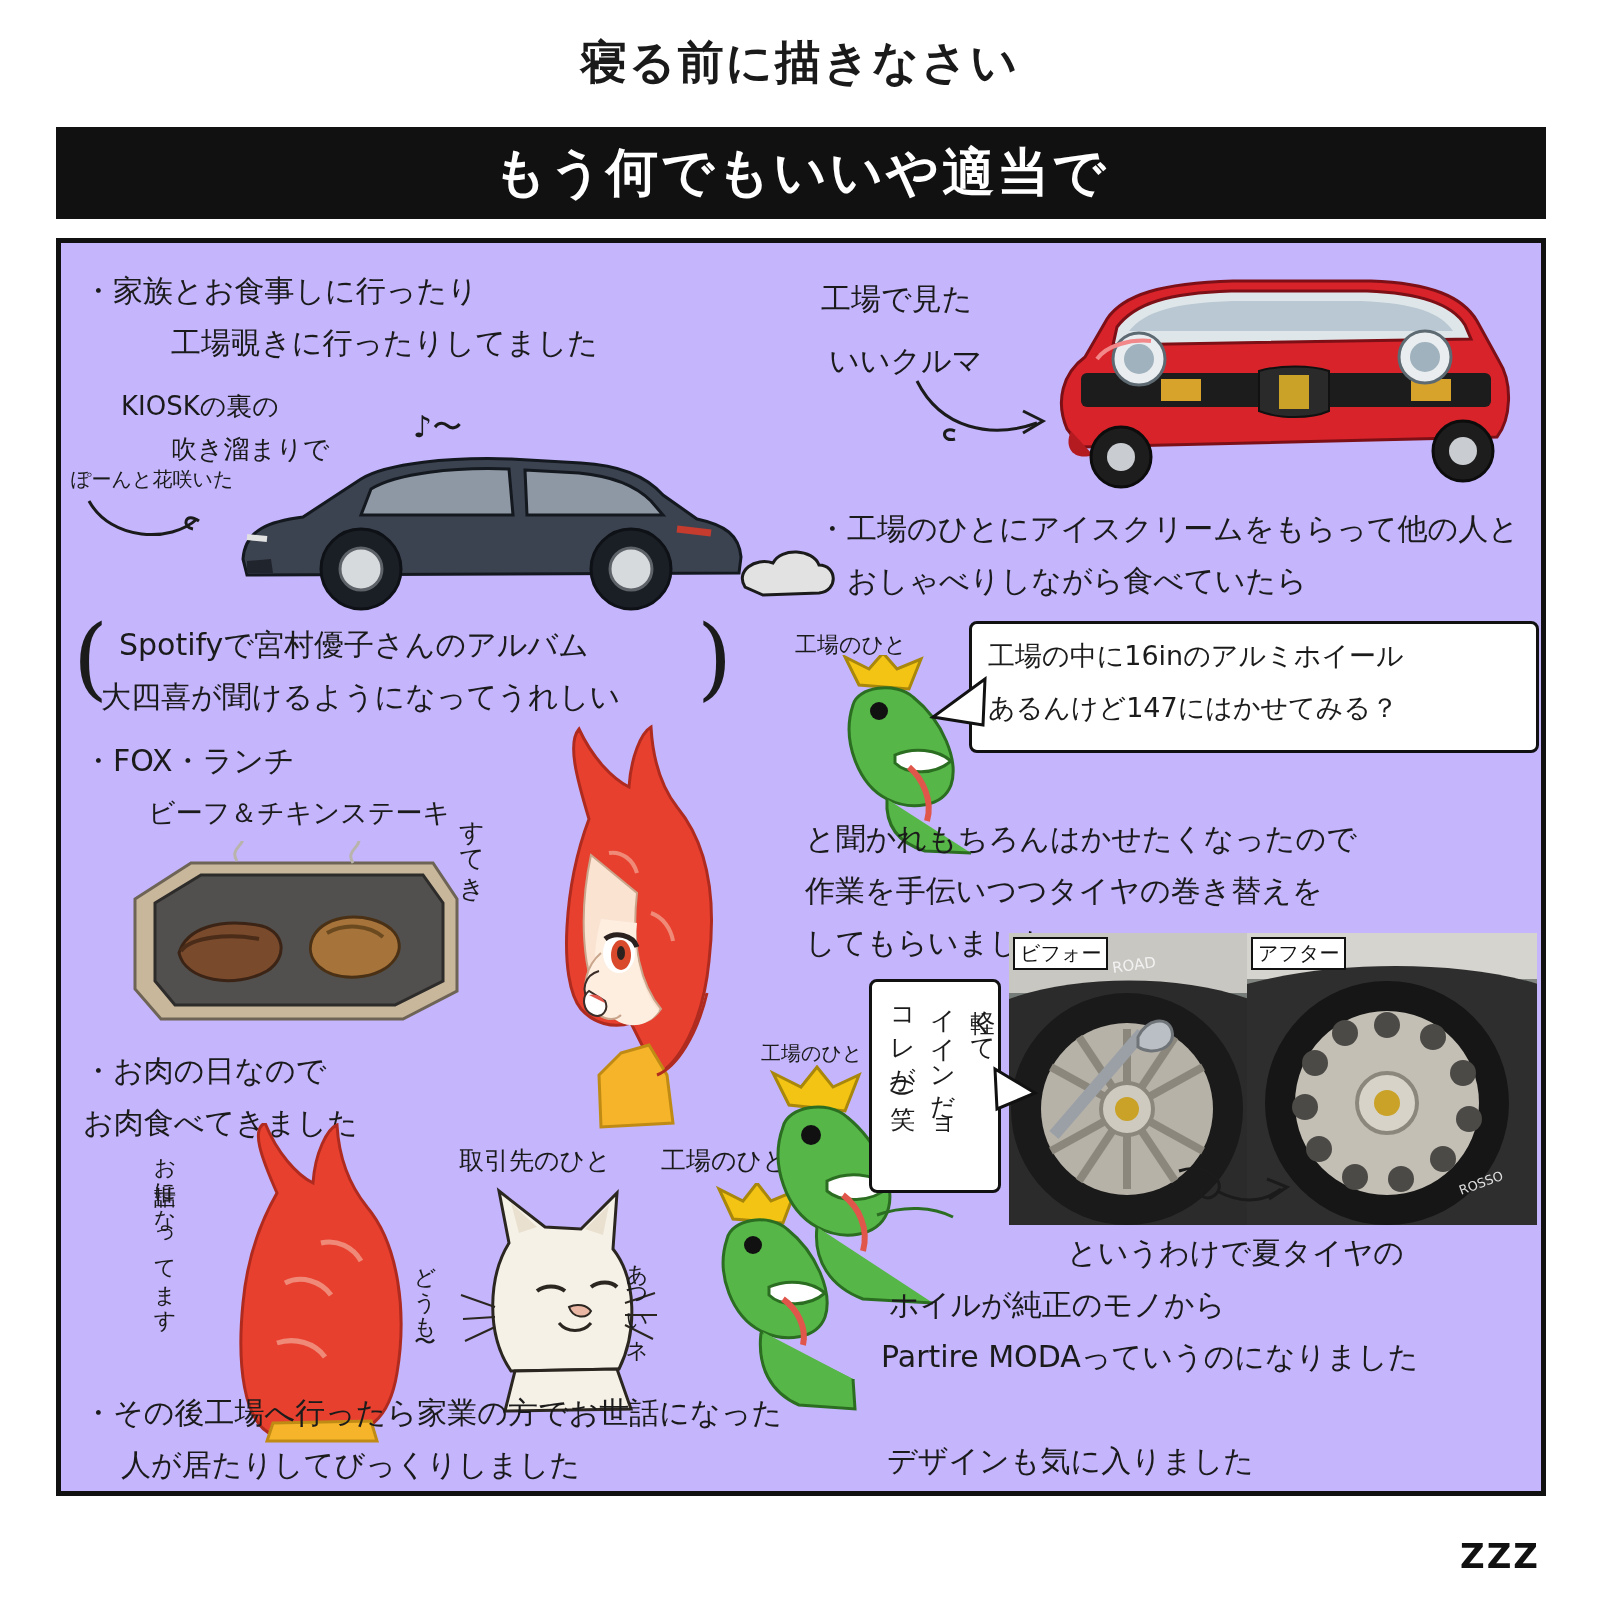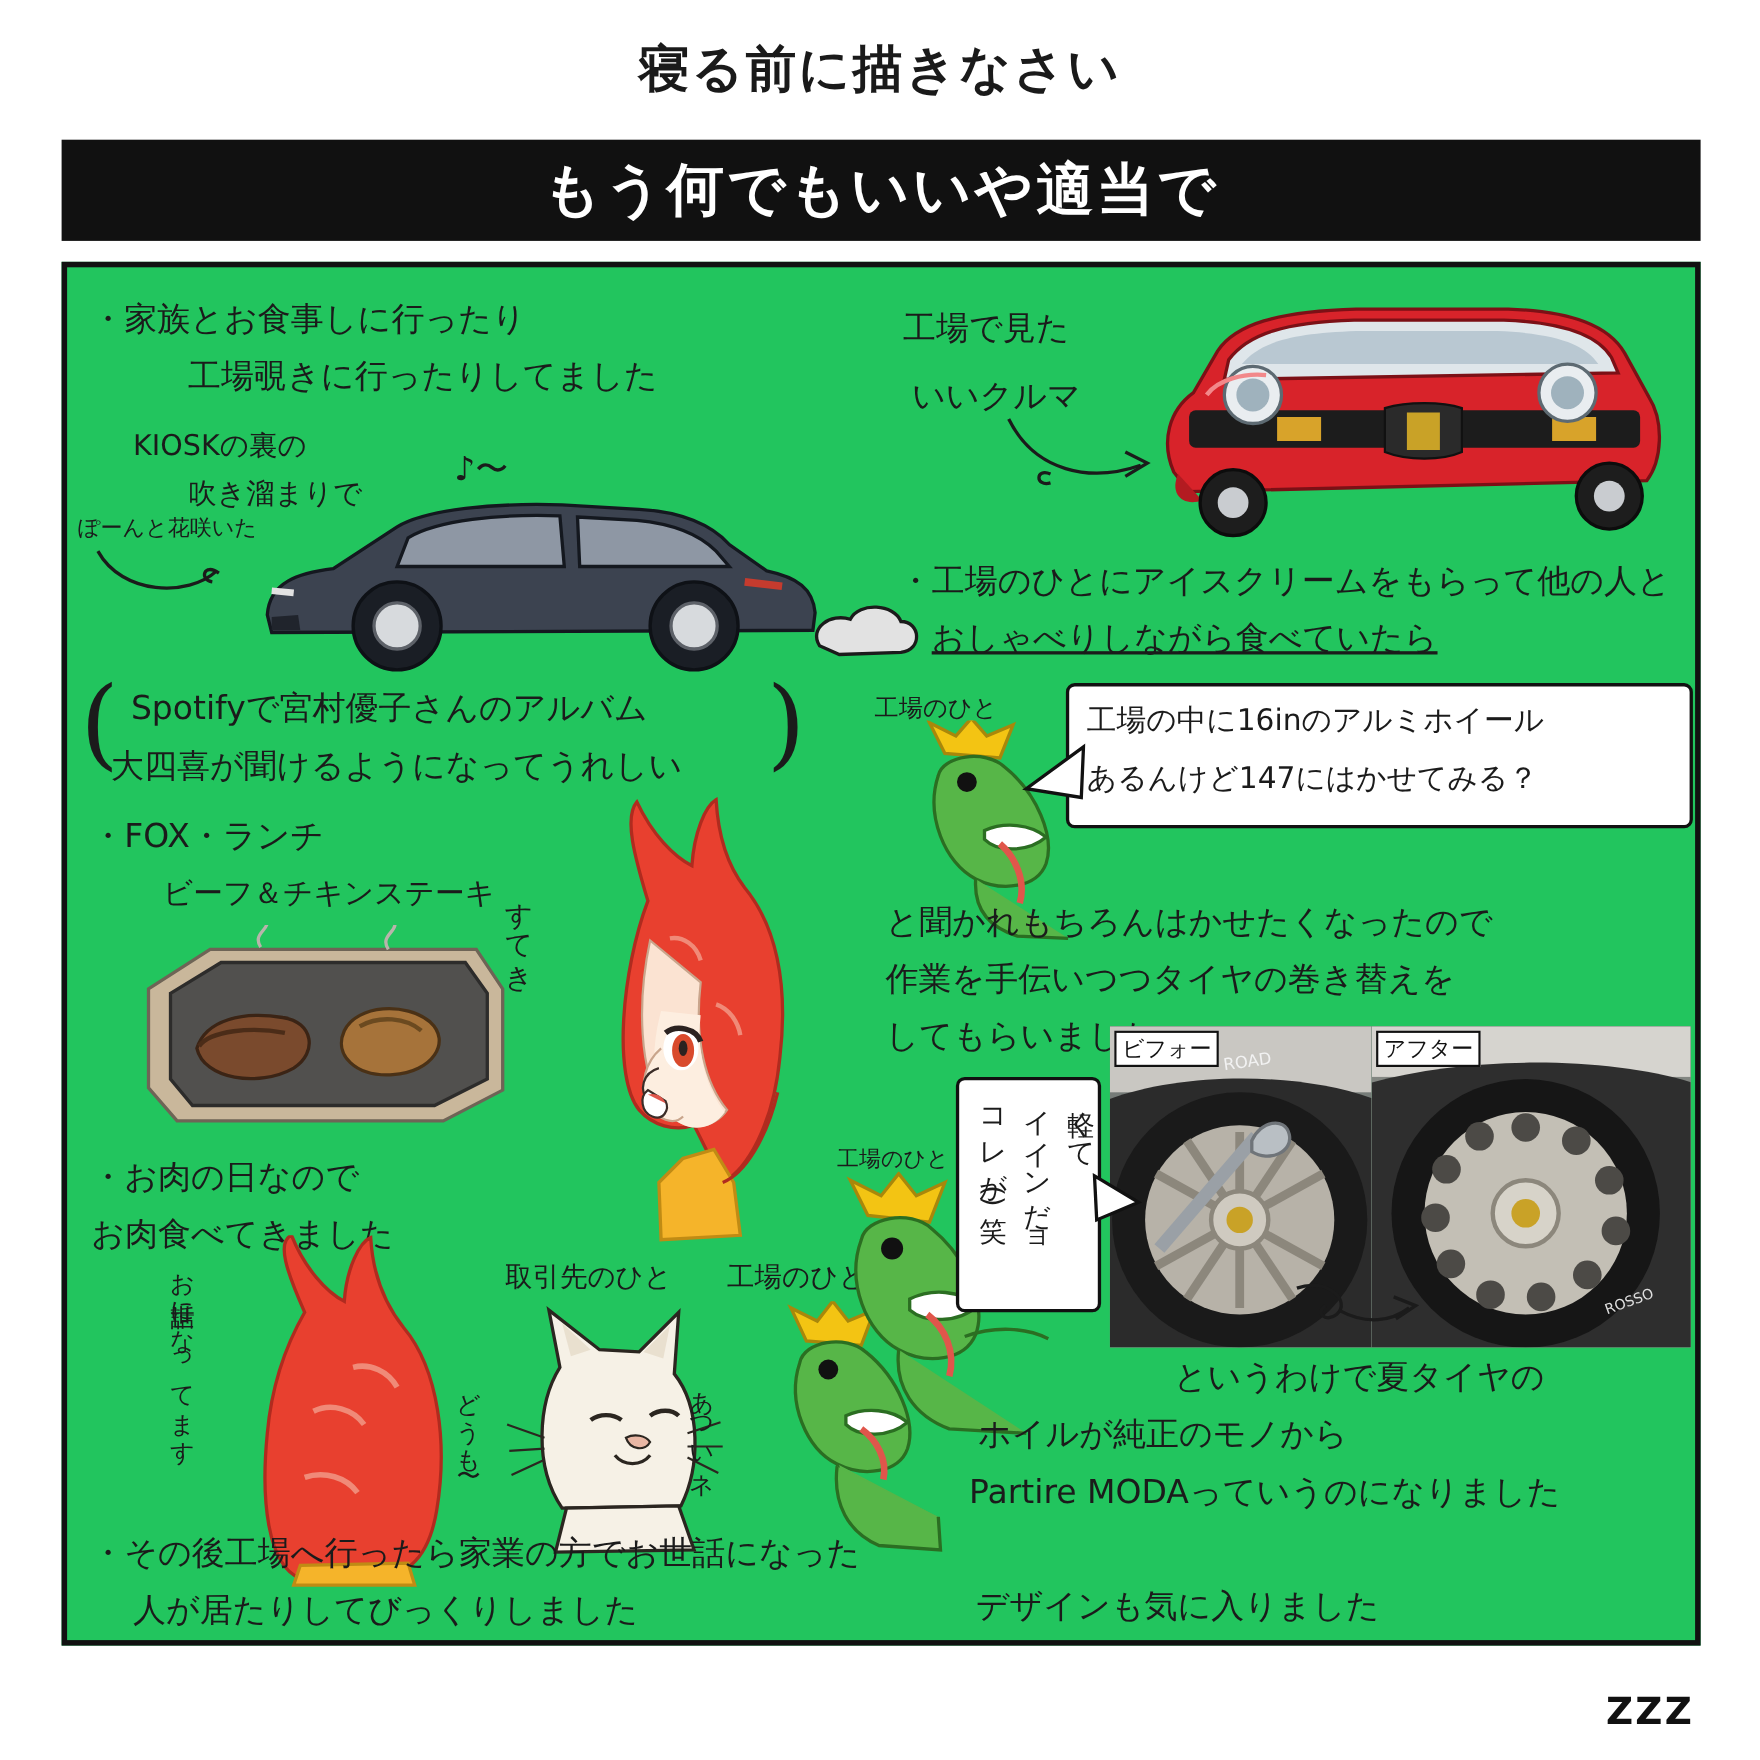--- a/index.html
+++ b/index.html
@@ -26,21 +26,21 @@
     background:#111;
     display:flex;align-items:center;justify-content:center;
   }
   .banner span{
     color:#fff;font-size:52px;font-weight:700;letter-spacing:3px;
   }
 
   
   .panel{
     position:absolute;left:56px;top:238px;width:1490px;height:1258px;
-    border:5px solid #111;background:#22c55e;box-sizing:border-box;
+    border:5px solid #111;background:#c4b5fd;box-sizing:border-box;
   }
 
   
   .hw{
     position:absolute;
     color:#1b1b1b;
     font-family:"DejaVu Sans","Liberation Sans",sans-serif;
     line-height:1.45;
     white-space:pre;
   }
@@ -237,21 +237,21 @@
       <circle cx="414" cy="96" r="15" fill="#9fb2bd"></circle>
       <path d="M60,170 C52,188 64,200 82,194" fill="#b31b21"></path>
       <circle cx="110" cy="196" r="30" fill="#1d1d1d" stroke="#0c0c0c" stroke-width="3"></circle>
       <circle cx="110" cy="196" r="14" fill="#c9ccd0"></circle>
       <circle cx="452" cy="190" r="30" fill="#1d1d1d" stroke="#0c0c0c" stroke-width="3"></circle>
       <circle cx="452" cy="190" r="14" fill="#c9ccd0"></circle>
       <path d="M86,98 C96,84 120,78 140,80" stroke="#f2888a" stroke-width="4" fill="none"></path>
     </svg>
 
     <div class="hw s30" style="left:756px;top:264px;">・工場のひとにアイスクリームをもらって他の人と</div>
-    <div class="hw s30" style="left:786px;top:316px;text-decoration:underline;">おしゃべりしながら食べていたら</div>
+    <div class="hw s30" style="left:786px;top:316px;">おしゃべりしながら食べていたら</div>
 
     <div class="hw s22" style="left:734px;top:386px;">工場のひと</div>
     <svg class="artbox" style="left:740px;top:412px;" width="200" height="200" viewBox="0 0 200 200">
       <path d="M58,30 L44,2 L68,14 L82,-2 L96,14 L120,4 L108,34 Z" fill="#f3c413" stroke="#a8870b" stroke-width="3"></path>
       <path d="M52,50 C56,32 94,26 112,42 C142,66 158,106 150,130 C142,152 110,156 86,144 C58,130 40,86 52,50 Z" fill="#57b648" stroke="#2b6e22" stroke-width="3"></path>
       <circle cx="78" cy="56" r="9" fill="#111"></circle>
       <path d="M94,100 C112,92 136,94 150,106 C134,120 106,120 94,108 Z" fill="#fff" stroke="#2b6e22" stroke-width="3"></path>
       <path d="M108,112 C122,124 132,146 126,166" stroke="#e0564b" stroke-width="6" fill="none"></path>
       <path d="M86,144 C84,172 98,188 124,196 L170,198" fill="#57b648" stroke="#2b6e22" stroke-width="3"></path>
     </svg>

